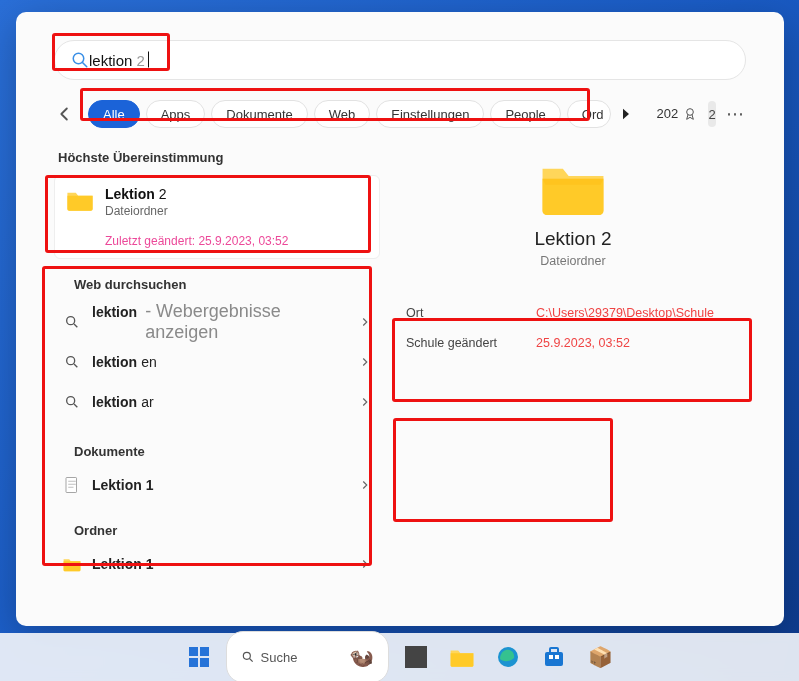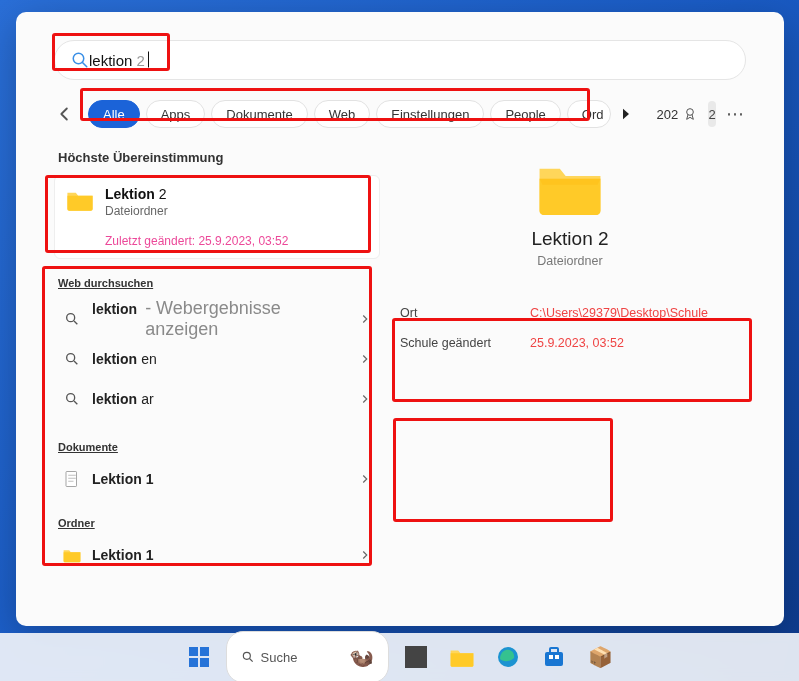--- a/index.html
+++ b/index.html
@@ -14,35 +14,35 @@
   .searchbar .ghost { color:#9a9a9a; }
   
   .filters-row { display:flex; align-items:center; margin:16px 30px 0 30px; gap:10px; }
   .back-arrow { width:22px; height:22px; color:#555; cursor:pointer; flex:none; }
   .tabs { display:flex; align-items:center; gap:6px; flex:none; padding:4px 2px; }
   .tab { height:28px; padding:0 14px; border-radius:14px; background:#fff; border:1px solid #e2e2e2; font-size:13px; color:#333; display:flex; align-items:center; cursor:pointer; white-space:nowrap; }
   .tab.active { background:#1b63d8; color:#fff; border-color:#1b63d8; }
   .tab.cut { padding-right:6px; }
   .tabs-arrow { width:18px; height:18px; color:#222; cursor:pointer; }
   .spacer { flex:1; }
-  .rewards { font-size:13px; color:#333; display:flex; align-items:center; gap:4px; }
+  .rewards { font-size:13px; color:#333; display:flex; align-items:flex-start; gap:4px; }
   .badge-count { width:26px; height:26px; border-radius:13px; background:#e9e9e9; display:flex; align-items:center; justify-content:center; font-size:13px; color:#444; }
   .more-dots { font-size:18px; color:#555; cursor:pointer; letter-spacing:2px;}
   
-  .columns { display:flex; margin:18px 30px 0 30px; gap:14px;justify-content:center; }
+  .columns { display:flex; margin:18px 30px 0 30px; gap:20px;justify-content:center; }
   .left-col { flex:0 0 326px; }
   .right-col { flex:1; }
   .section-title { font-size:13px; font-weight:600; color:#333; margin:0 0 10px 4px; }
   .card { border-radius:6px; padding:4px 0; }
   .best-match { background:#fff; border:1px solid #eee; border-radius:6px; padding:10px 10px; display:flex; gap:10px; align-items:flex-start; cursor:pointer; }
   .folder-ico-sm { width:30px; height:24px; flex:none; margin-top:2px; }
   .bm-lines .t1 { font-size:14px; color:#111; }
   .bm-lines .t2 { font-size:12px; color:#666; margin-top:2px; }
   .bm-lines .t3 { font-size:12px; color:#ec4899; margin-top:16px; }
-  .subhead { font-size:11px; font-weight:600; color:#333; margin:18px 0 6px 4px;text-decoration:underline; }
+  .subhead { font-size:13px; font-weight:600; color:#333; margin:18px 0 6px 20px; }
   .row-item { display:flex; align-items:center; height:40px; padding:0 8px; border-radius:4px; cursor:pointer; }
   .row-item .lead-ico { width:20px; display:flex; justify-content:center; color:#555; }
   .row-item .lbl { flex:1; font-size:14px; color:#222; margin-left:10px; display:flex; gap:4px; align-items:baseline; }
   .row-item .lbl .muted { color:#8a8a8a; font-size:18px; }
   .row-item .chev { color:#666; }
   
   .preview { text-align:center; padding-top:10px; }
   .folder-big { width:72px; height:58px; margin:0 auto 10px; }
   .pv-title { font-size:19px; color:#222; }
   .pv-sub { font-size:12.5px; color:#777; margin-top:4px; }

